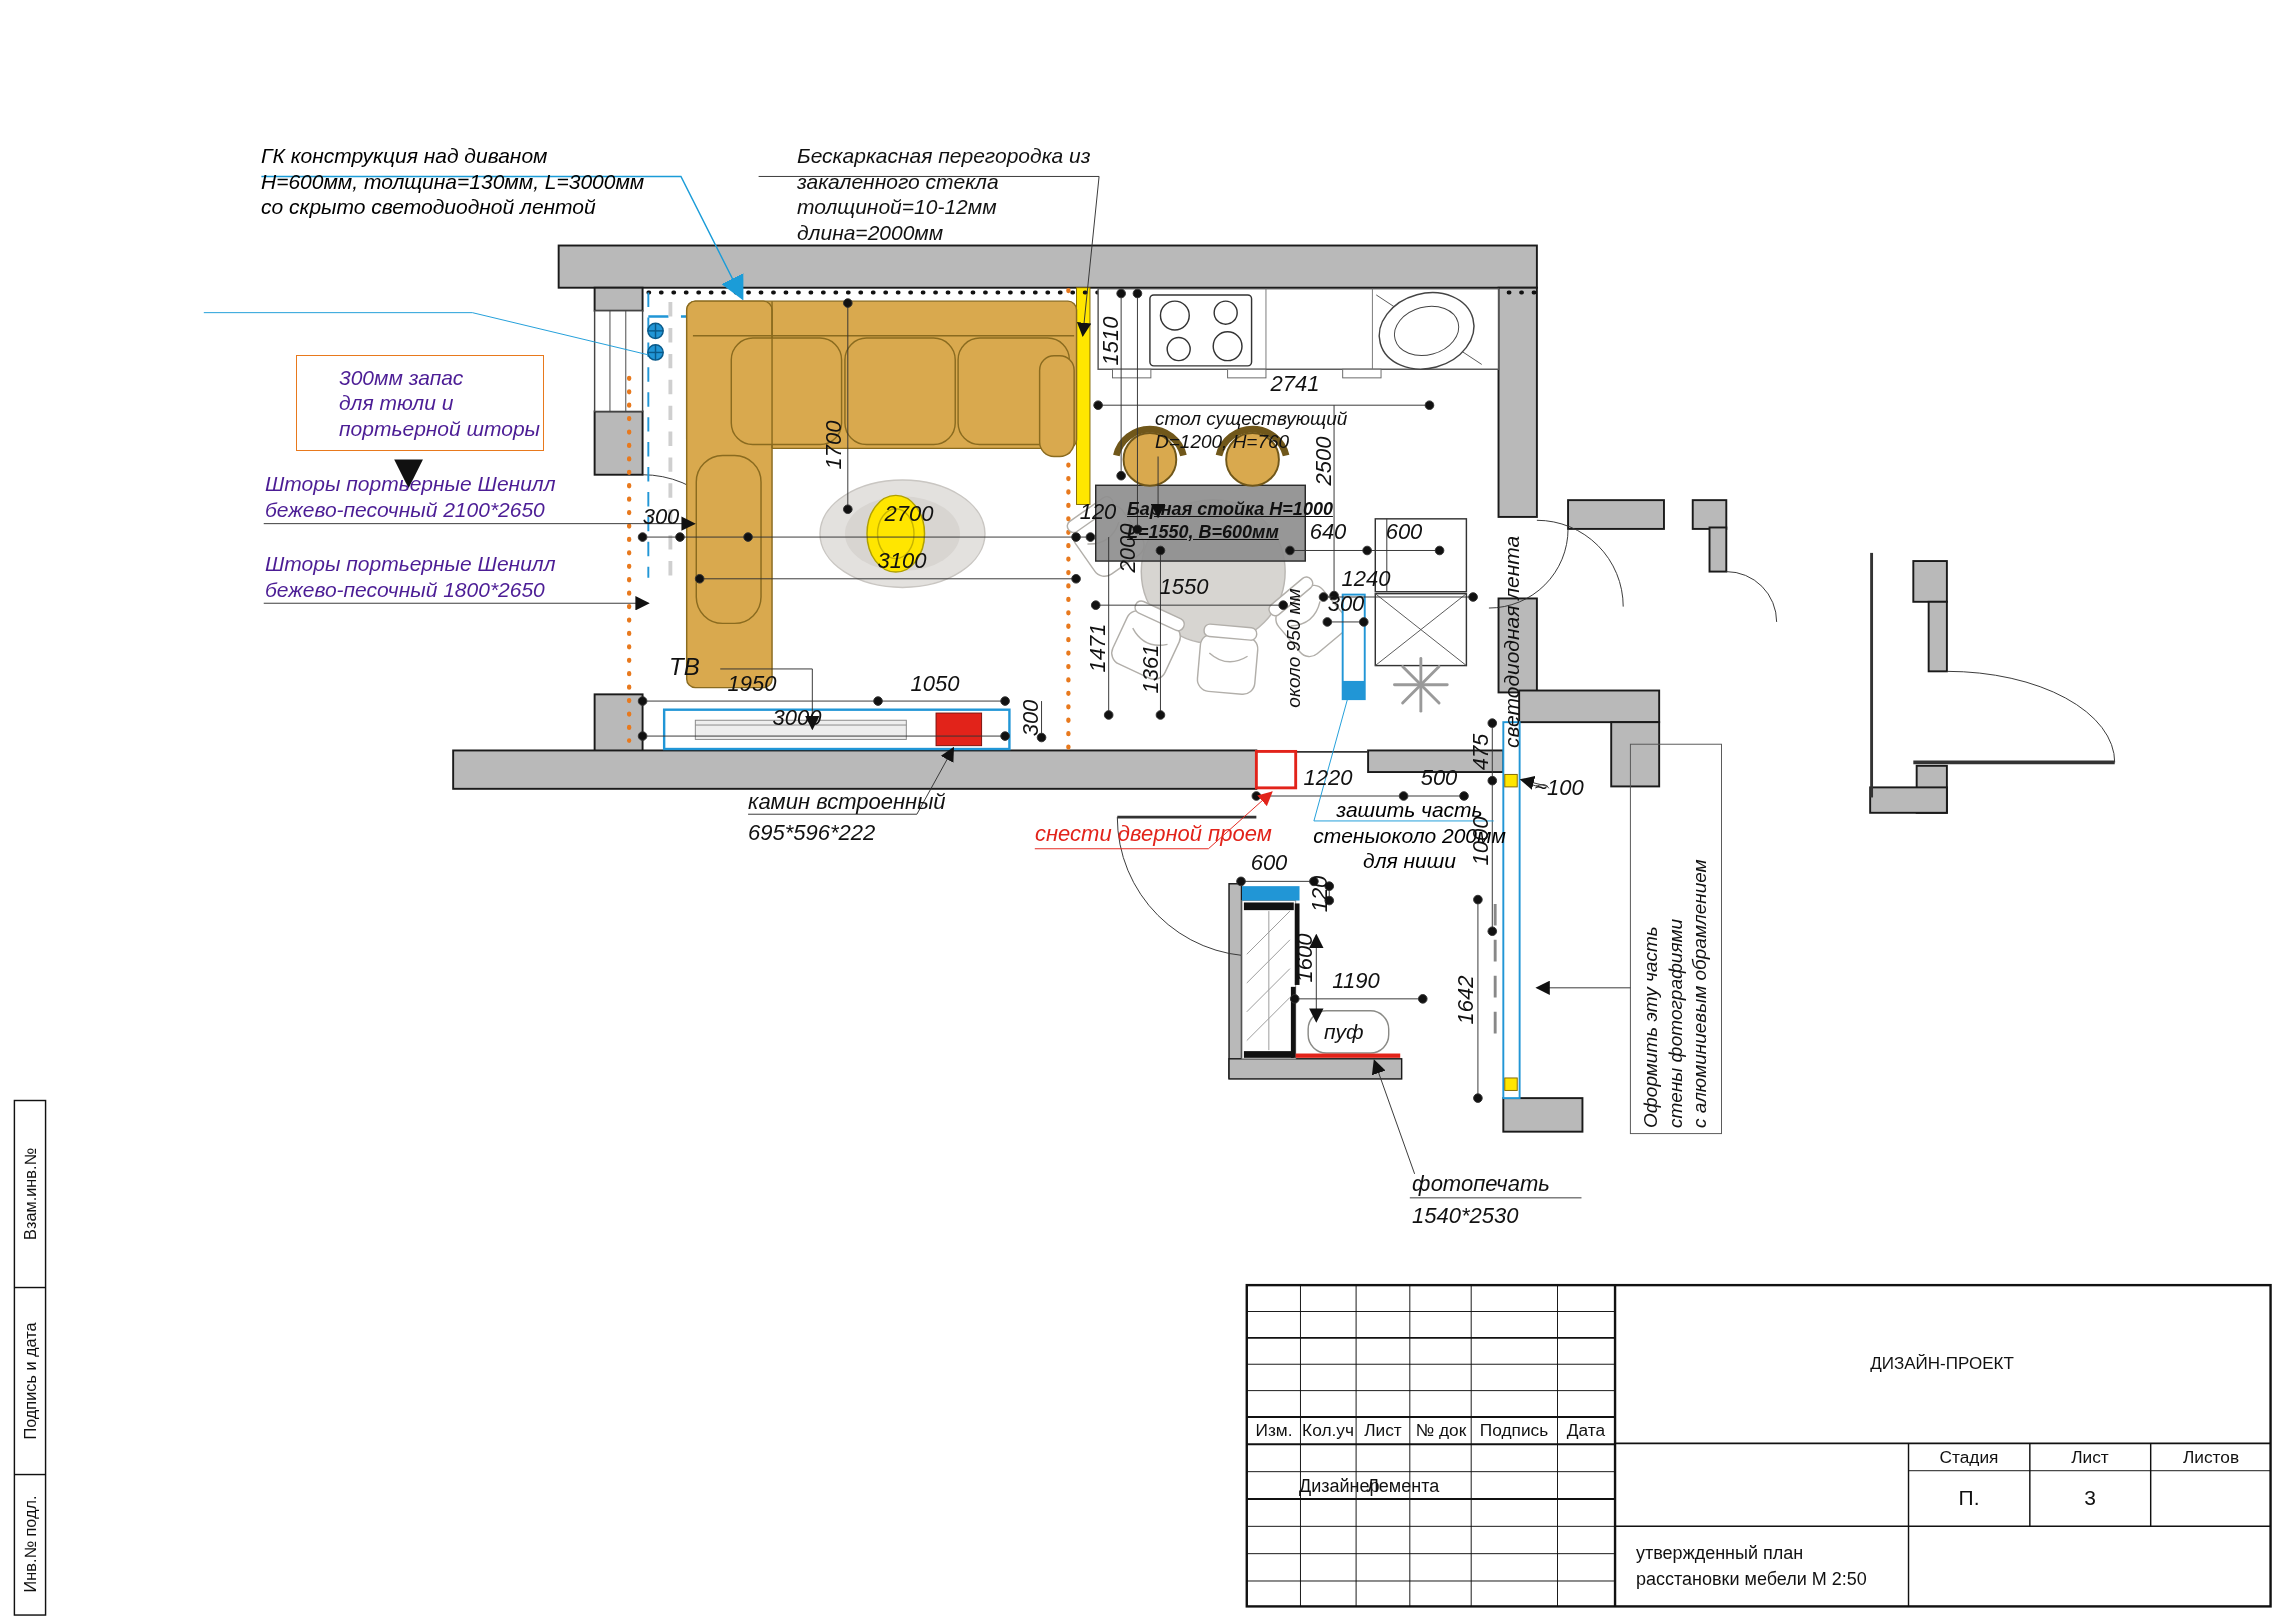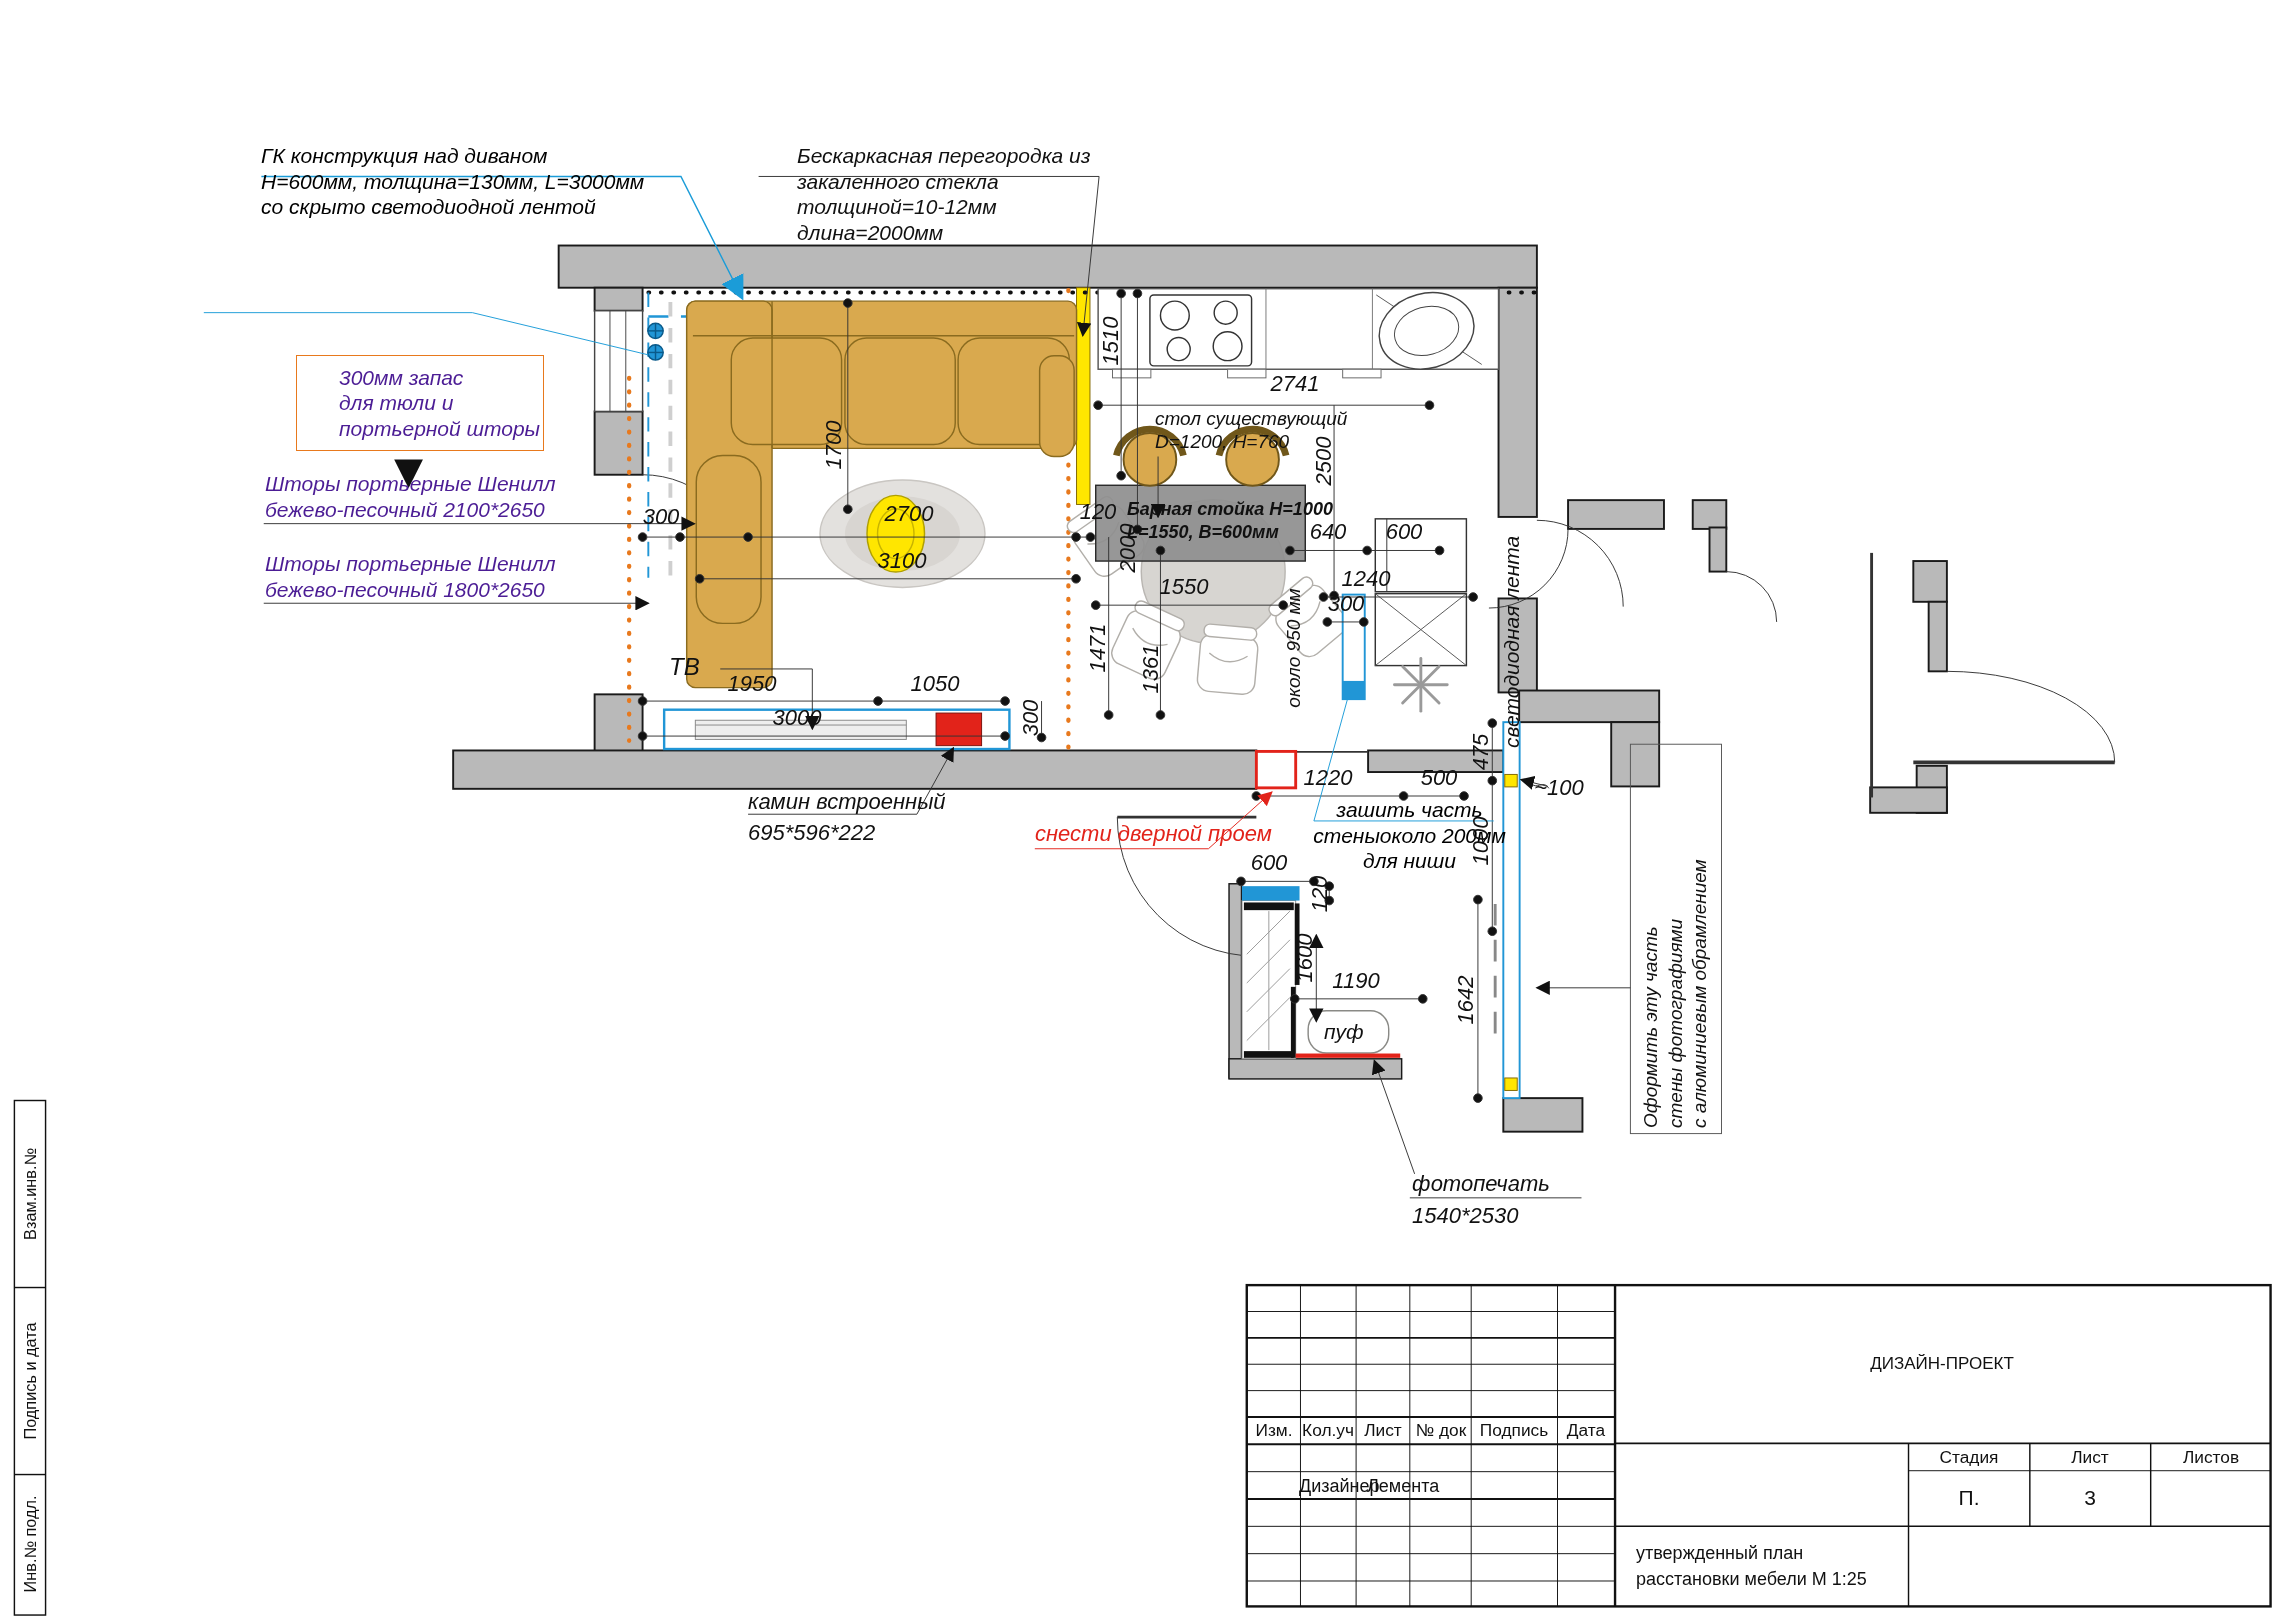--- a/index.html
+++ b/index.html
@@ -392,21 +392,21 @@
 <div class="note black n44" style="left:759px;top:143px;margin-left:38px;">
   <div>Бескаркасная перегородка из</div>
   <div>закаленного стекла</div>
   <div>толщиной=10-12мм</div>
   <div>длина=2000мм</div>
 </div>
 <div class="note black n40" style="left:1155px;top:407px;">
   <div>стол существующий</div>
   <div>D=1200, Н=760</div>
 </div>
-<div class="note bar-lbl" actable="false" style="left:1127px;top:498px;">
+<div class="note bar-lbl" actable="false" style="left:1127px;top:498px;text-decoration:underline;">
   <div>Барная стойка Н=1000</div>
   <div>L=1550, В=600мм</div>
 </div>
 <div class="note black n46" style="left:748px;top:789px;">
   <div>камин встроенный</div>
   <div style="margin-top:3.8px;">695*596*222</div>
 </div>
 <div class="note red n46" style="left:1035px;top:821px;">снести дверной проем</div>
 <div class="note blue n44" style="left:1309px;top:797px;width:201px;text-align:center;">
   <div>зашить часть</div>
@@ -470,20 +470,20 @@
 <div class="tb" style="left:1251px;top:1476px;font-size:18px;margin-left:48px;">Дизайнер</div>
 <div class="tb" style="left:1367px;top:1476px;font-size:18px;">Лемента</div>
 <div class="tb ctr" style="left:1942px;top:1364px;font-size:17px;">ДИЗАЙН-ПРОЕКТ</div>
 <div class="tb ctr" style="left:1969px;top:1457px;">Стадия</div>
 <div class="tb ctr" style="left:2090px;top:1457px;">Лист</div>
 <div class="tb ctr" style="left:2211px;top:1457px;">Листов</div>
 <div class="tb ctr" style="left:1969px;top:1498px;font-size:21px;">П.</div>
 <div class="tb ctr" style="left:2090px;top:1498px;font-size:21px;">3</div>
 <div class="tb ctr" style="left:2211px;top:1498px;font-size:21px;"></div>
 <div class="tb" style="left:1636px;top:1543px;font-size:18px;">утвержденный план</div>
-<div class="tb" style="left:1636px;top:1569px;font-size:18px;">расстановки мебели  М 1:25</div>
+<div class="tb" style="left:1636px;top:1569px;font-size:18px;">расстановки мебели  М 2:50</div>
 
 <div class="stamp-lbl" style="left:30px;top:1194px;">Взам.инв.№</div>
 <div class="stamp-lbl" style="left:30px;top:1381px;">Подпись и дата</div>
 <div class="stamp-lbl" style="left:30px;top:1544px;">Инв.№ подл.</div>
 
 </div>
 
 
 </body></html>

